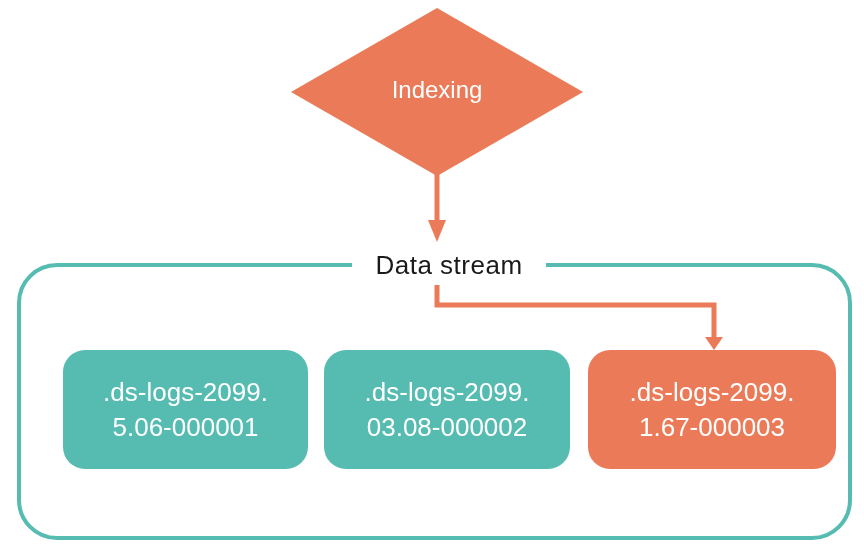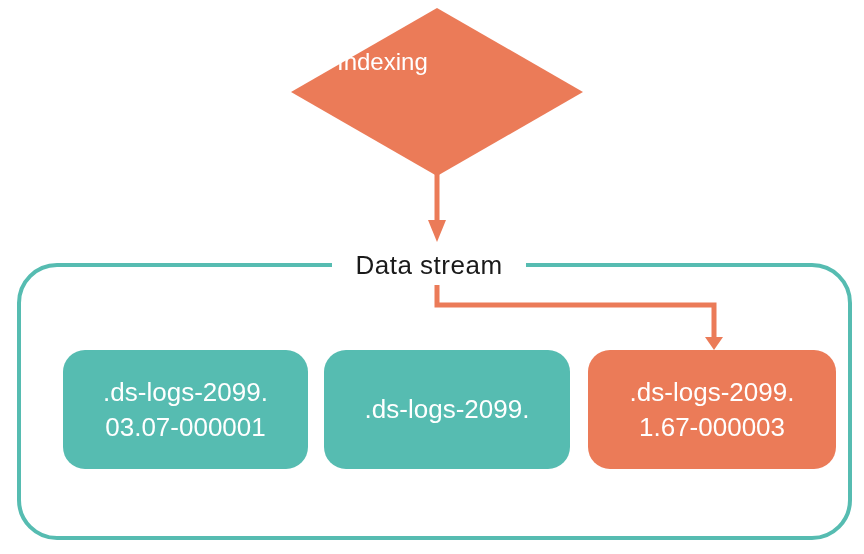--- a/index.html
+++ b/index.html
@@ -16,40 +16,40 @@
     left: 0; top: 0;
     width: 864px; height: 554px;
     pointer-events: none;
   }
   .diamond-shape { fill: var(--orange); }
   .arrow-stroke { stroke: var(--orange); stroke-width: 5; fill: none; }
   .arrow-head { fill: var(--orange); }
 
   .diamond-label {
     position: absolute;
-    left: 337px; top: 46px;
+    left: 337px; top: 74px;
     width: 200px;
-    text-align: left;
+    text-align: center;
     color: #ffffff;
     font-size: 24px;
     line-height: 32px;
   }
   .diamond-label span { display: block; }
 
   .stream-container {
     position: absolute;
     left: 17px; top: 263px;
     width: 827px; height: 269px;
     border: 4px solid var(--teal);
     border-radius: 40px;
     background: transparent;
   }
   .stream-label {
     position: absolute;
-    left: 332px; top: 250px;
+    left: 352px; top: 250px;
     width: 194px; height: 30px;
     line-height: 30px;
     text-align: center;
     background: #ffffff;
     color: var(--label-text);
     font-size: 26px;
     letter-spacing: 0.5px;
   }
 
   .index-box {
@@ -91,25 +91,26 @@
   <div class="diamond-label">
     <span>Indexing</span>
   </div>
 
   <div class="stream-container"></div>
 
   <div class="stream-label">Data stream</div>
 
   <div class="index-box index-box-1 existing">
     <span>.ds-logs-2099.</span>
-    <span>03.07-000001</span>
+    <span>5.06-000001</span>
   </div>
 
   <div class="index-box index-box-2 existing">
     <span>.ds-logs-2099.</span>
+    <span>03.08-000002</span>
   </div>
 
   <div class="index-box index-box-3 write">
     <span>.ds-logs-2099.</span>
     <span>1.67-000003</span>
   </div>
 
 </div>
 
 </body></html>

